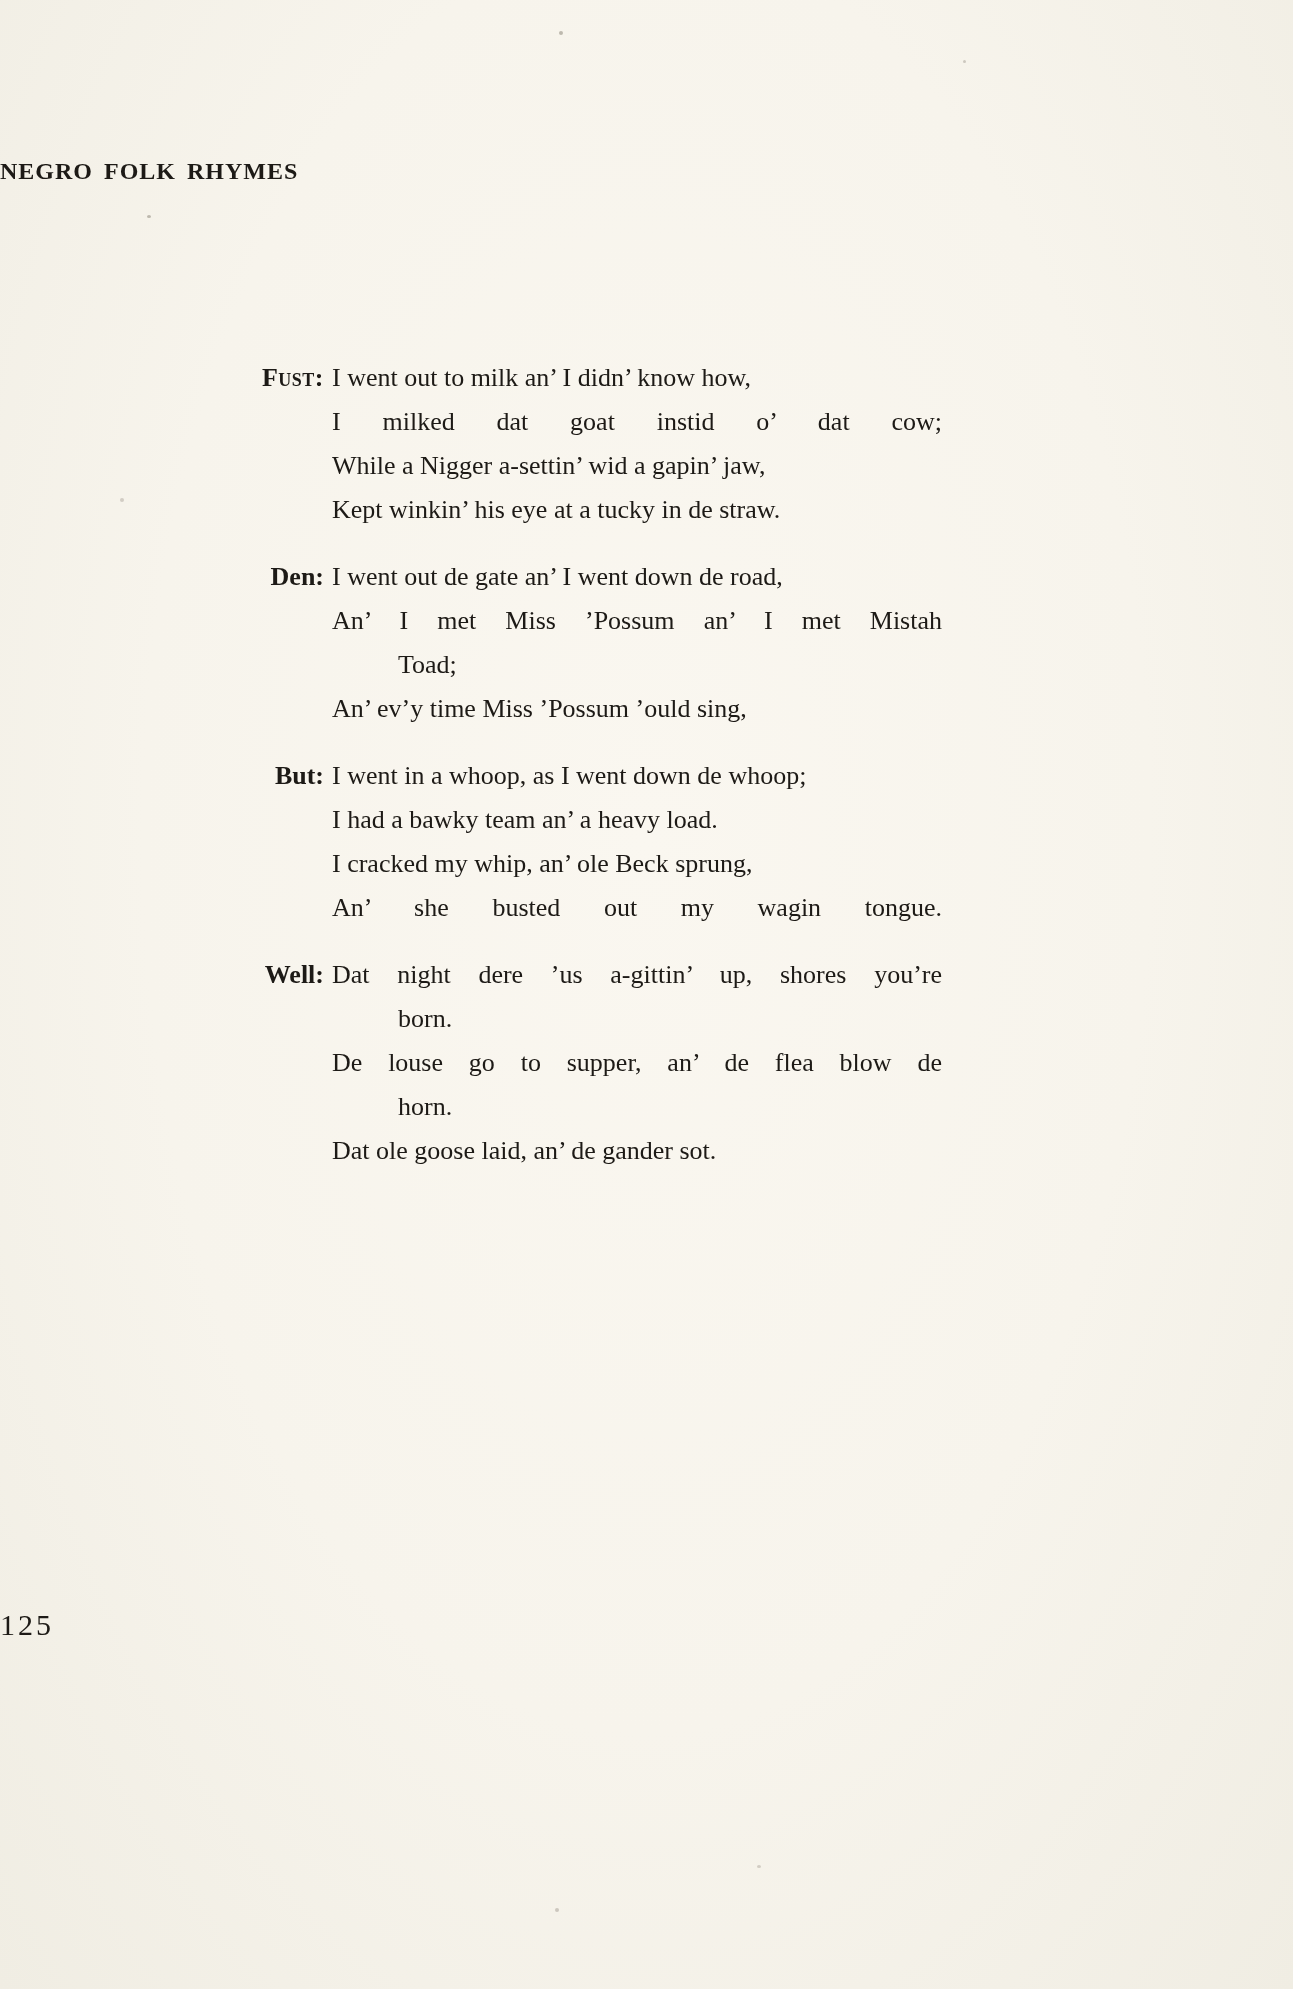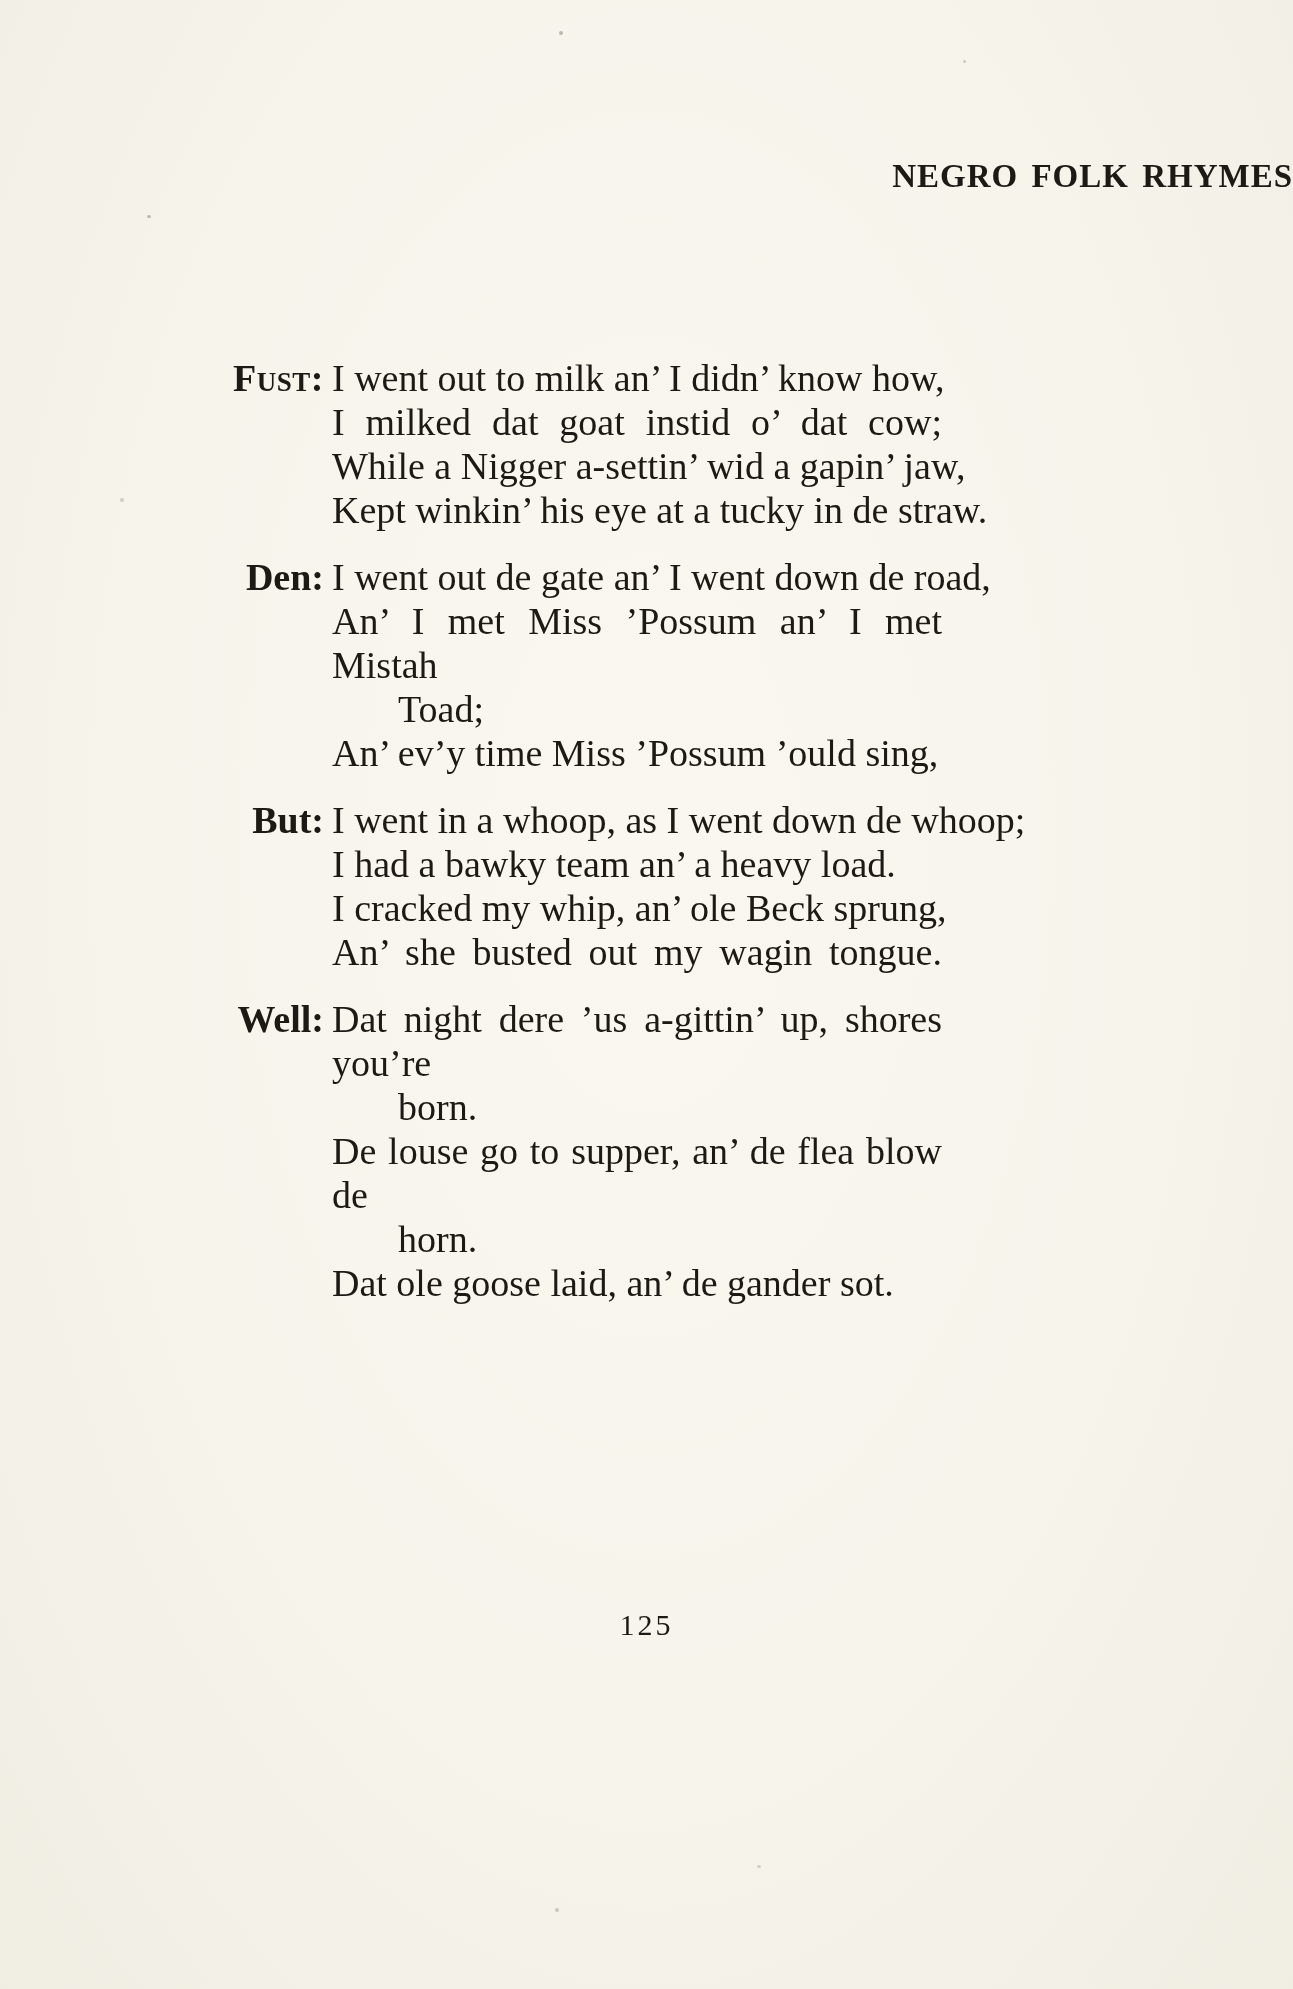--- a/index.html
+++ b/index.html
@@ -16,42 +16,42 @@
     background-image: radial-gradient(ellipse at 50% 42%, #faf7f0 0%, #f7f4ec 55%, #f0ede3 100%);
     color: #1d1a16;
     font-family: "Liberation Serif", "DejaVu Serif", serif;
     overflow: hidden;
   }
   .running-header {
     position: absolute;
     top: 158px;
     left: 0;
     width: 100%;
-    text-align: right;
-    font-size: 33px;
+    text-align: left;
+    font-size: 24px;
     font-weight: bold;
     letter-spacing: 1px;
     word-spacing: 4px;
   }
   .poem-title {
     position: absolute;
     top: 290px;
     left: 0;
     width: 100%;
     text-align: center;
     font-size: 33px;
     letter-spacing: 1.5px;
     word-spacing: 14px;
   }
   .poem {
     position: absolute;
     top: 356px;
     left: 228px;
     width: 714px;
-    font-size: 38px;
+    font-size: 26px;
     line-height: 44px;
   }
   .stanza {
     position: relative;
     padding-left: 104px;
     margin-bottom: 23px;
   }
   .stanza-label {
     position: absolute;
     left: 0;
@@ -74,21 +74,21 @@
     white-space: normal;
     width: 100%;
     text-align: justify;
     text-align-last: justify;
   }
   .page-number {
     position: absolute;
     top: 1608px;
     left: 0;
     width: 100%;
-    text-align: center;
+    text-align: left;
     font-size: 30px;
     letter-spacing: 3px;
   }
   .speck {
     position: absolute;
     background: #8e887c;
     border-radius: 50%;
     opacity: 0.55;
   }
   .speck-1 { left: 559px; top: 31px;  width: 4px; height: 4px; }

